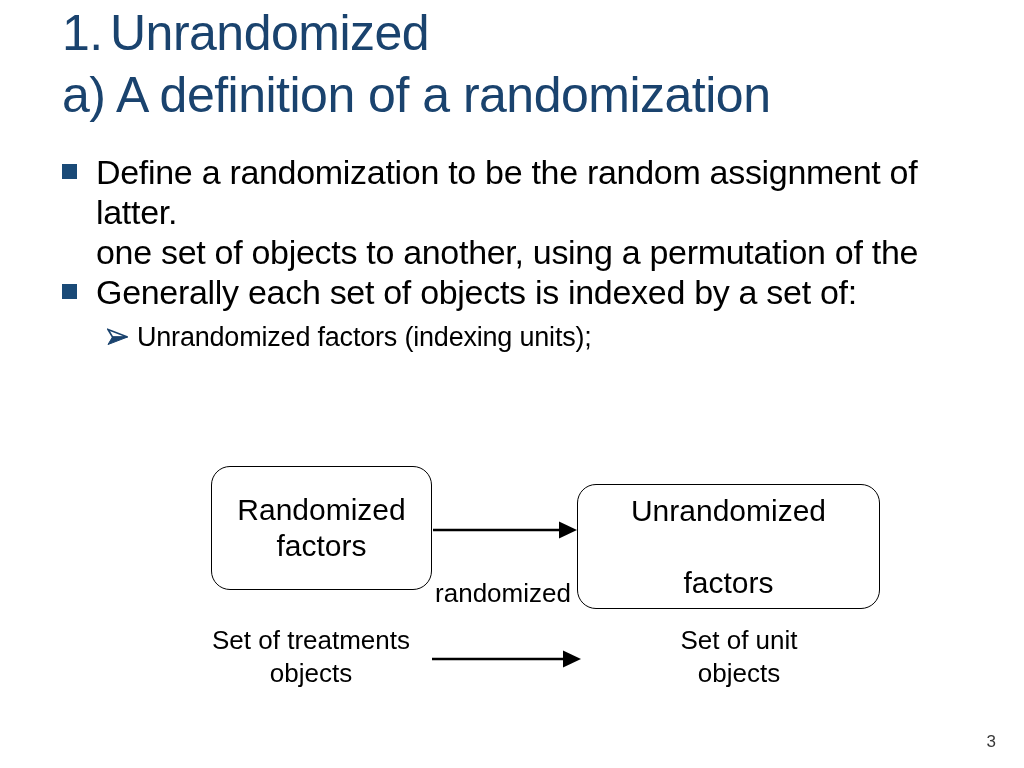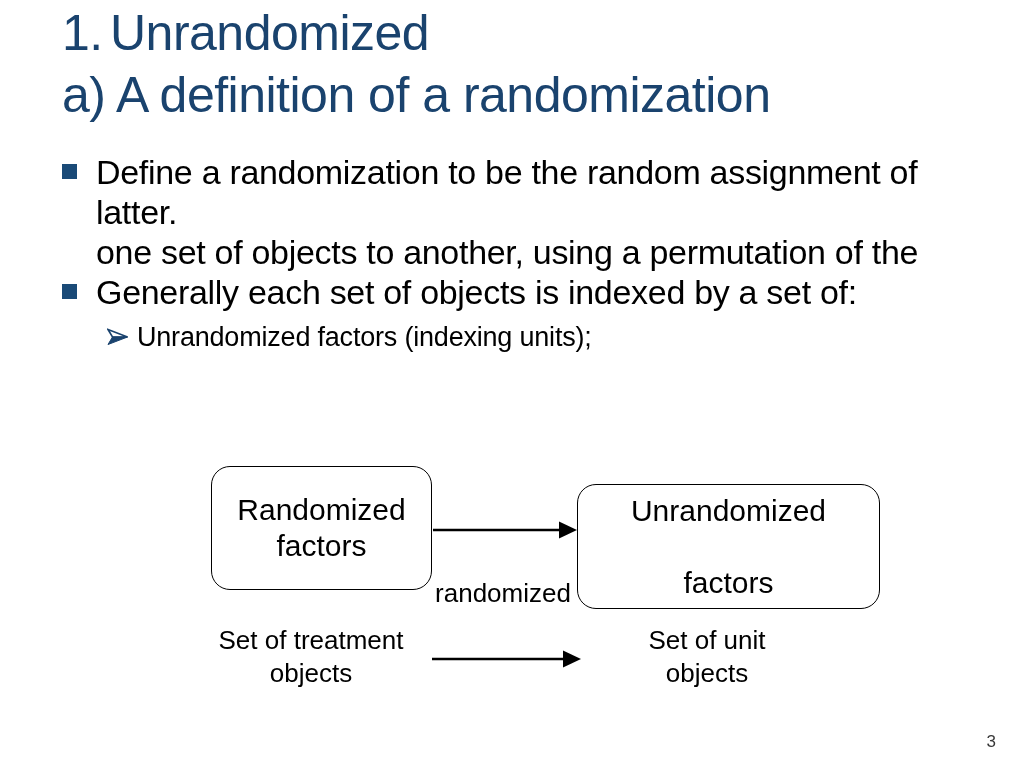--- a/index.html
+++ b/index.html
@@ -23,21 +23,21 @@
 
   
   .dbox { position:absolute; border:1.5px solid #000; border-radius:19px; background:#fff;
           display:flex; flex-direction:column; align-items:center; justify-content:center;
           font-size:30px; line-height:36px; color:#000; text-align:center; }
   .box-left  { left:211px; top:466px; width:221px; height:124px; }
   .box-right { left:577px; top:484px; width:303px; height:125px;gap:36px; }
   .dlabel { position:absolute; font-size:26px; line-height:33px; color:#000; text-align:center; }
   .lbl-randomized { left:420px; top:577px; width:166px; }
   .lbl-treatment  { left:205px; top:624px; width:212px; }
-  .lbl-unit       { left:622px; top:624px; width:170px; }
+  .lbl-unit       { left:654px; top:624px; width:170px; }
   .arrows { position:absolute; inset:0; width:1024px; height:768px; pointer-events:none; }
 
   
   .pageno { position:absolute; right:28px; top:732px; font-size:17px; color:#383838; }
 </style>
 </head>
 <body>
 
 <div class="slide">
 
@@ -91,21 +91,21 @@
     <line x1="433" y1="530" x2="561" y2="530" stroke="#000" stroke-width="2.6"></line>
     <polygon points="559,521.5 577,530 559,538.5" fill="#000"></polygon>
 
     <line x1="432" y1="659" x2="565" y2="659" stroke="#000" stroke-width="2.6"></line>
     <polygon points="563,650.5 581,659 563,667.5" fill="#000"></polygon>
   </svg>
 
   <div class="dlabel lbl-randomized">randomized</div>
 
   <div class="dlabel lbl-treatment">
-    <div>Set of treatment</div>
+    <div>Set of treatments</div>
     <div>objects</div>
   </div>
 
   <div class="dlabel lbl-unit">
     <div>Set of unit</div>
     <div>objects</div>
   </div>
 
   <div class="pageno">3</div>
 

